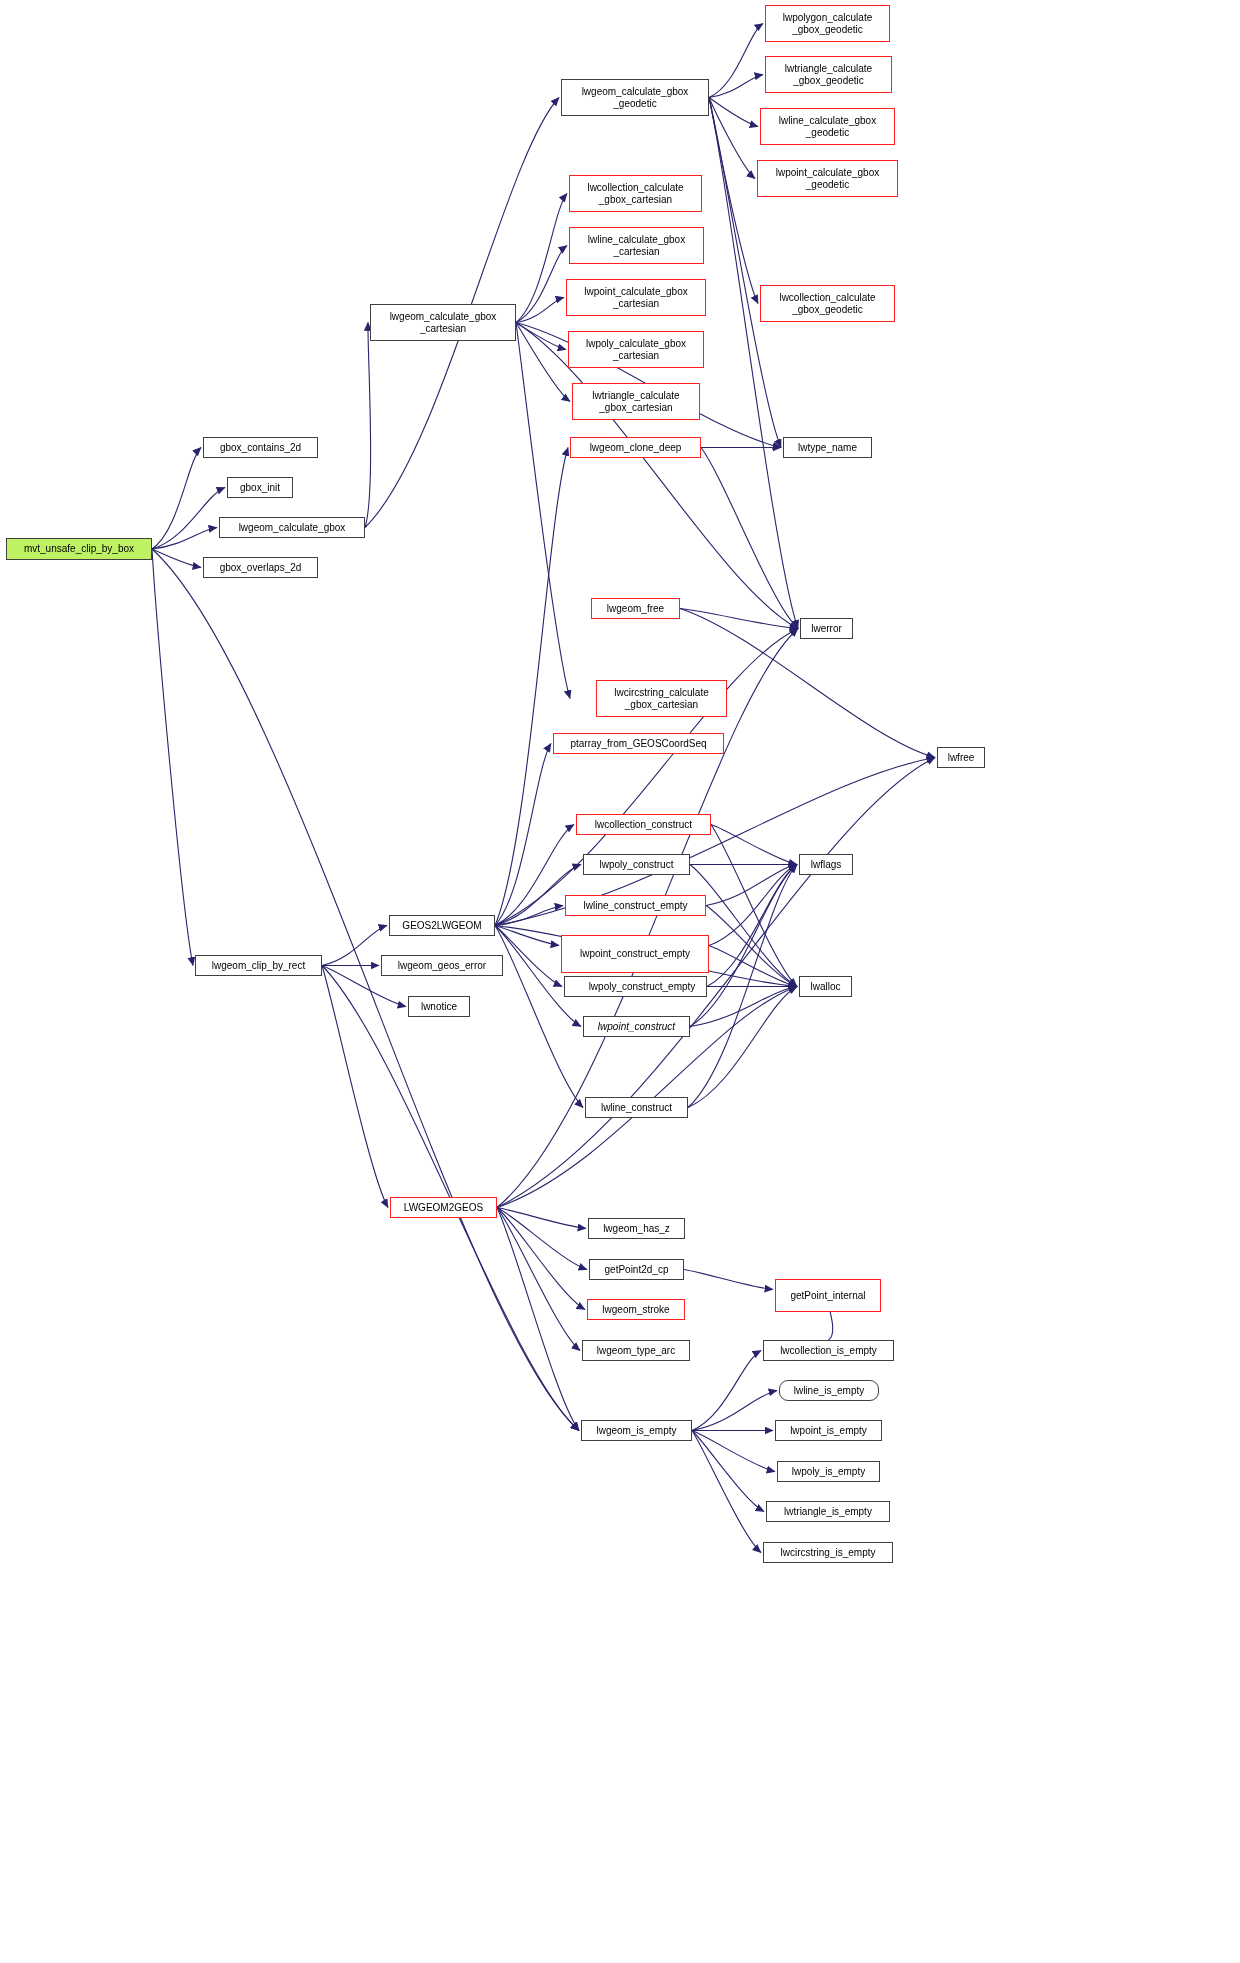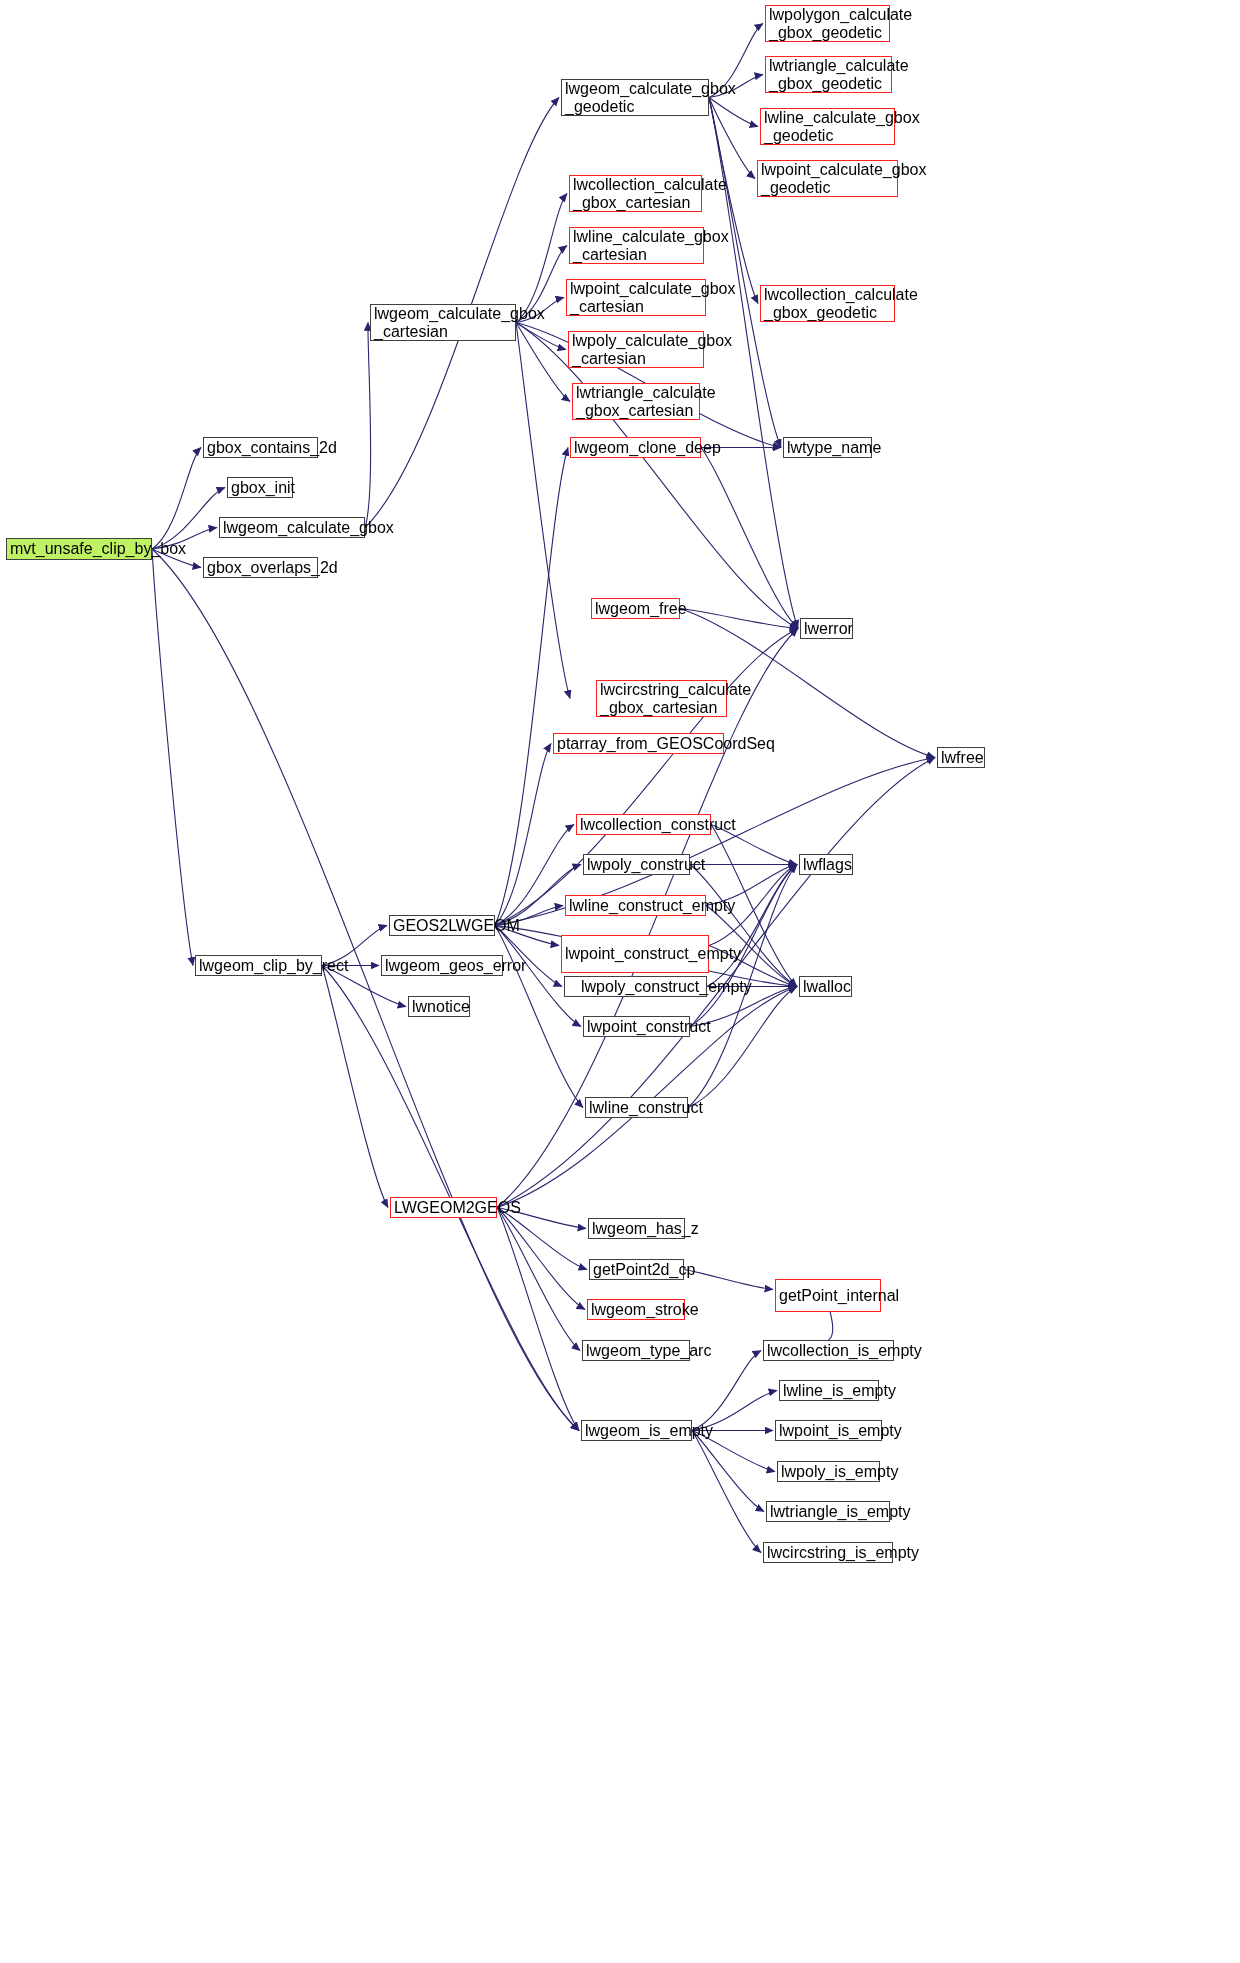--- a/index.html
+++ b/index.html
@@ -17,22 +17,22 @@
     left:0;top:0;
     width:1240px;height:1963px;
     pointer-events:none;
   }
   .node{
     position:absolute;
     box-sizing:border-box;
     display:flex;
     align-items:center;
     justify-content:center;
-    text-align:left;
-    font-size:16px;
+    text-align:center;
+    font-size:10px;
     line-height:1.12;
     color:#000000;
     background:#ffffff;
     border:1px solid #404040;
     white-space:pre-line;
     padding:0 3px;
     letter-spacing:0px;
   }
   .node.red{border:1px solid #ff2020;}
   .node.root{background:#bef264;border:1px solid #404040;}
@@ -161,35 +161,35 @@
       <div class="node" style="left: 937px; top: 747px; width: 48px; height: 21px;"><span>lwfree</span></div>
       <div class="node red" style="left: 591px; top: 598px; width: 89px; height: 21px;"><span>lwgeom_free</span></div>
       <div class="node red" style="left: 572px; top: 680px; width: 131px; height: 37px; margin-left: 24px;"><span>lwcircstring_calculate
 _gbox_cartesian</span></div>
       <div class="node red" style="left: 553px; top: 733px; width: 171px; height: 21px;"><span>ptarray_from_GEOSCoordSeq</span></div>
       <div class="node red" style="left: 576px; top: 814px; width: 135px; height: 21px;"><span>lwcollection_construct</span></div>
       <div class="node" style="left: 583px; top: 854px; width: 107px; height: 21px;"><span>lwpoly_construct</span></div>
       <div class="node red" style="left: 565px; top: 895px; width: 141px; height: 21px;"><span>lwline_construct_empty</span></div>
       <div class="node red" style="left: 561px; top: 935px; width: 148px; height: 38px;"><span>lwpoint_construct_empty</span></div>
       <div class="node" style="left: 564px; top: 976px; width: 143px; height: 21px; padding-left: 16px;"><span>lwpoly_construct_empty</span></div>
-      <div class="node" style="left: 583px; top: 1016px; width: 107px; height: 21px;"><span>lwpoint_construct</span></div>
+      <div class="node" style="left: 583px; top: 1016px; width: 107px; height: 21px; font-style: italic;"><span>lwpoint_construct</span></div>
       <div class="node" style="left: 585px; top: 1097px; width: 103px; height: 21px;"><span>lwline_construct</span></div>
       <div class="node" style="left: 799px; top: 854px; width: 54px; height: 21px;"><span>lwflags</span></div>
       <div class="node" style="left: 799px; top: 976px; width: 53px; height: 21px;"><span>lwalloc</span></div>
       <div class="node" style="left: 389px; top: 915px; width: 106px; height: 21px;"><span>GEOS2LWGEOM</span></div>
       <div class="node" style="left: 195px; top: 955px; width: 127px; height: 21px;"><span>lwgeom_clip_by_rect</span></div>
       <div class="node" style="left: 381px; top: 955px; width: 122px; height: 21px;"><span>lwgeom_geos_error</span></div>
       <div class="node" style="left: 408px; top: 996px; width: 62px; height: 21px;"><span>lwnotice</span></div>
       <div class="node red" style="left: 390px; top: 1197px; width: 107px; height: 21px;"><span>LWGEOM2GEOS</span></div>
       <div class="node" style="left: 588px; top: 1218px; width: 97px; height: 21px;"><span>lwgeom_has_z</span></div>
       <div class="node" style="left: 589px; top: 1259px; width: 95px; height: 21px;"><span>getPoint2d_cp</span></div>
       <div class="node red" style="left: 587px; top: 1299px; width: 98px; height: 21px;"><span>lwgeom_stroke</span></div>
       <div class="node" style="left: 582px; top: 1340px; width: 108px; height: 21px;"><span>lwgeom_type_arc</span></div>
       <div class="node red" style="left: 775px; top: 1279px; width: 106px; height: 33px;"><span>getPoint_internal</span></div>
       <div class="node" style="left: 581px; top: 1420px; width: 111px; height: 21px;"><span>lwgeom_is_empty</span></div>
       <div class="node" style="left: 763px; top: 1340px; width: 131px; height: 21px;"><span>lwcollection_is_empty</span></div>
-      <div class="node" style="left: 779px; top: 1380px; width: 100px; height: 21px;"><span>lwline_is_empty</span></div>
+      <div class="node" style="left: 779px; top: 1380px; width: 100px; height: 21px; border-radius: 9px;"><span>lwline_is_empty</span></div>
       <div class="node" style="left: 775px; top: 1420px; width: 107px; height: 21px;"><span>lwpoint_is_empty</span></div>
       <div class="node" style="left: 777px; top: 1461px; width: 103px; height: 21px;"><span>lwpoly_is_empty</span></div>
       <div class="node" style="left: 766px; top: 1501px; width: 124px; height: 21px;"><span>lwtriangle_is_empty</span></div>
       <div class="node" style="left: 763px; top: 1542px; width: 130px; height: 21px;"><span>lwcircstring_is_empty</span></div>
     </div>
 </div>
 
 </body></html>

